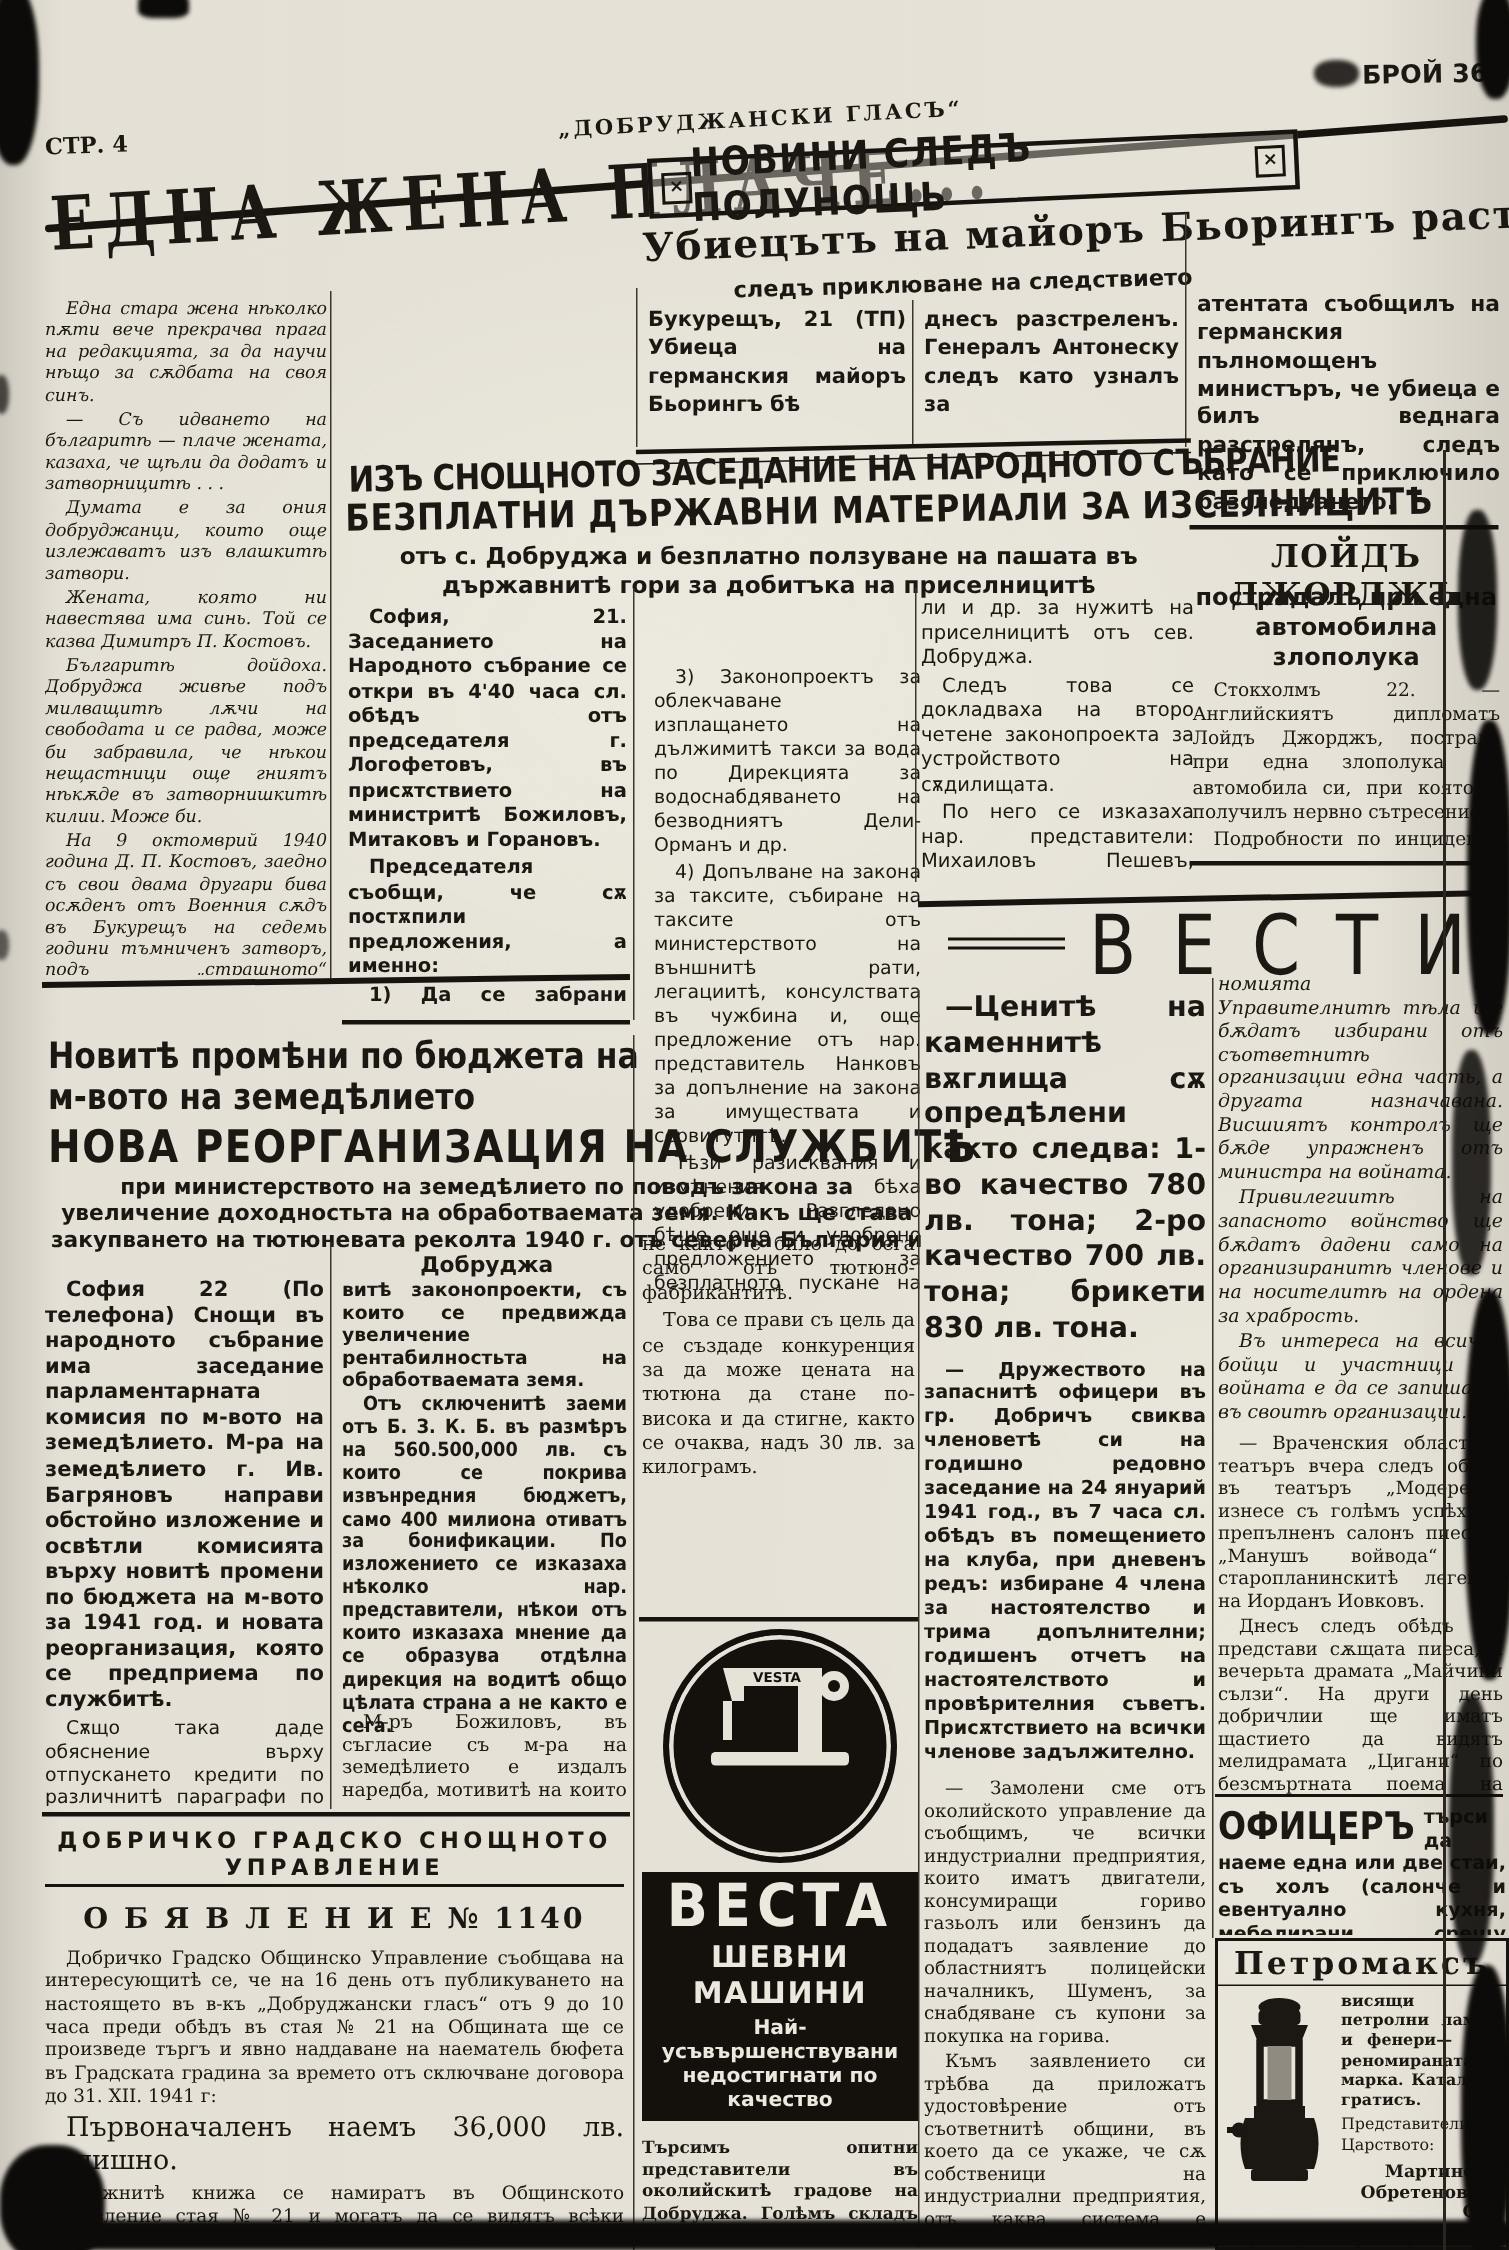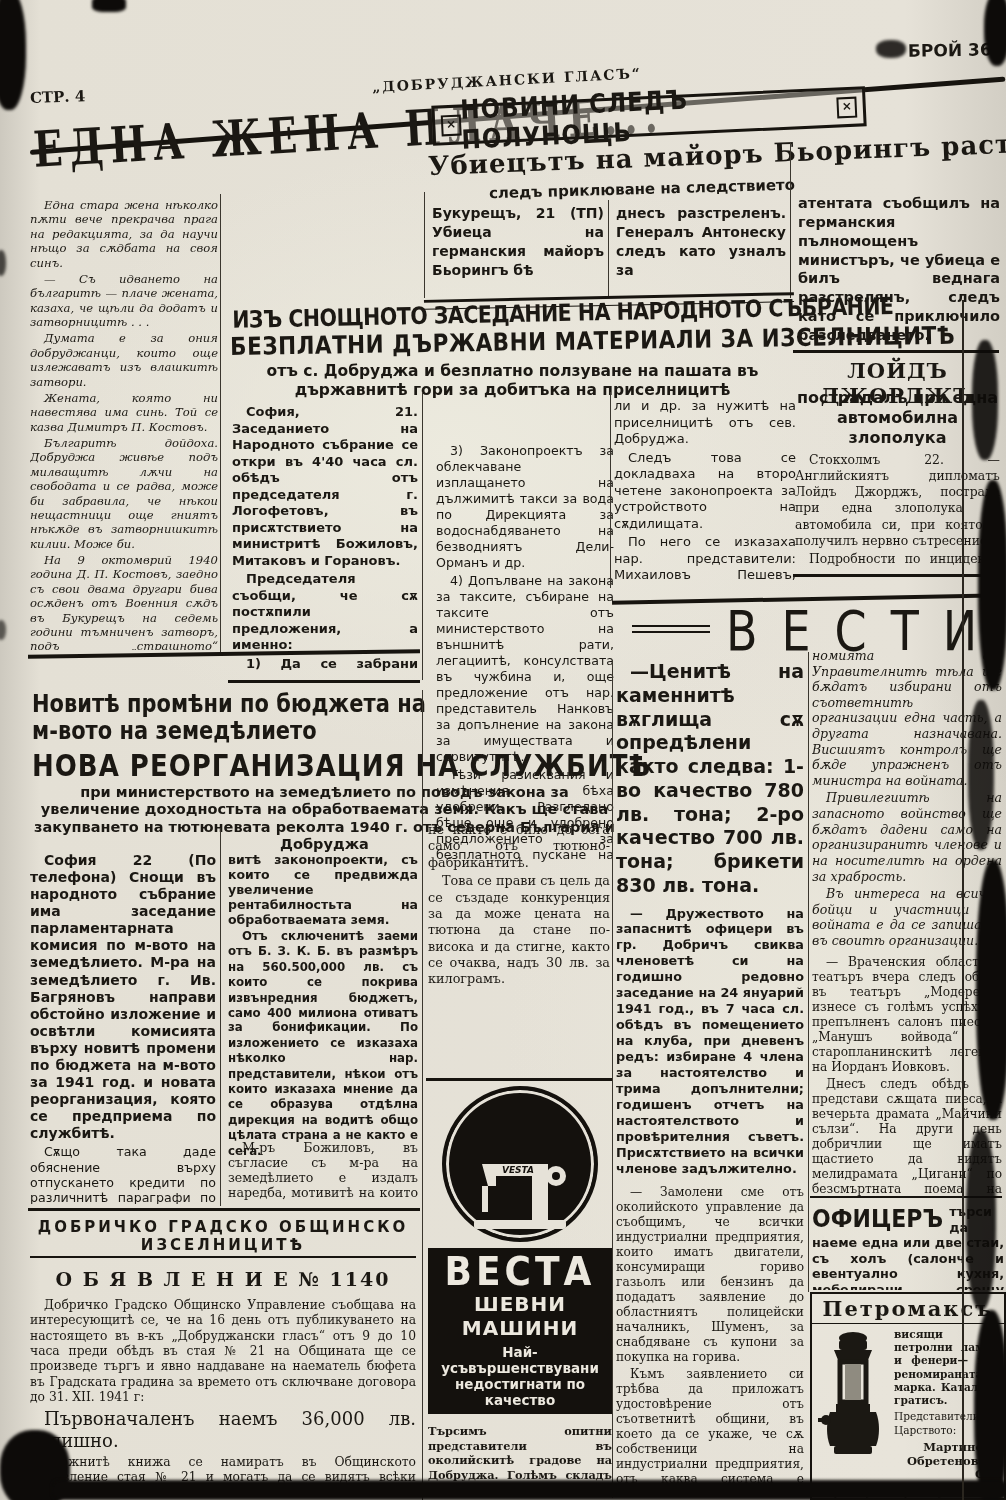--- a/index.html
+++ b/index.html
@@ -172,30 +172,30 @@
       <div style="flex:1;padding-left:4px;">
         <div class="serif bold" style="font-size:10.6px;line-height:1.25;text-align:justify;">висящи петролни лампи и фенери— най реномираната марка. Каталози гратисъ.</div>
         <div class="serif" style="font-size:10.6px;line-height:1.25;margin-top:3px;">Представители за Царството:</div>
         <div class="serif bold" style="font-size:11.5px;line-height:1.2;margin-top:4px;text-align:right;">Мартиновъ Обретеновъ и Сие</div>
       </div>
     </div>
     <div class="serif" style="font-size:11px;padding:0 4px;">София Бул. Мария Луиза</div>
   </div>
 
   <div class="abs col" style="left:30px;top:1218px;width:386px;height:278px;">
-    <div class="sans bold center" style="font-size:15px;letter-spacing:3px;border-bottom:2px solid #17140f;padding-bottom:2px;">ДОБРИЧКО ГРАДСКО ОБЩИНСКО ИЗСЕЛНИЦИТѢ</div>
+    <div class="sans bold center" style="font-size:15px;letter-spacing:3px;border-bottom:2px solid #17140f;padding-bottom:2px;">ДОБРИЧКО ГРАДСКО СНОЩНОТО УПРАВЛЕНИЕ</div>
     <div class="serif bold center" style="font-size:19px;letter-spacing:2px;margin:10px 0 8px 0;">О Б Я В Л Е Н И Е  № 1140</div>
     <p class="p serif" style="font-size:12.3px;line-height:1.25;">Добричко Градско Общинско Управление съобщава на интересующитѣ се, че на 16 день отъ публикуването на настоящето въ в-къ „Добруджански гласъ“ отъ 9 до 10 часа преди обѣдъ въ стая № 21 на Общината ще се произведе търгъ и явно наддаване на наематель бюфета въ Градската градина за времето отъ сключване договора до 31. XII. 1941 г:</p>
     <p class="p serif" style="font-size:18px;line-height:1.25;">Първоначаленъ наемъ 36,000 лв. годишно.</p>
     <p class="p serif" style="font-size:12.3px;line-height:1.25;">Тържнитѣ книжа се намиратъ въ Общинското Управление стая № 21 и могатъ да се видятъ всѣки присѫтственъ день. Залогъ 10 на сто отъ първоначалната цена. Закона за Б.О.П. и правилника за приложението му сѫ задължителни.</p>
 
   </div>
 
   <div class="abs" style="left:428px;top:1086px;width:184px;height:412px;overflow:hidden;">
-    <div style="width:148px;height:148px;margin:0 auto;border-radius:50%;background:#14110d;border:4px solid #14110d;box-shadow:inset 0 0 0 3px #e6e2d8;display:flex;align-items:flex-end;justify-content:center;position:relative;font-style:italic;">
+    <div style="width:148px;height:148px;margin:0 auto;border-radius:50%;background:#14110d;border:4px solid #14110d;box-shadow:inset 0 0 0 3px #e6e2d8;display:flex;align-items:flex-start;justify-content:center;position:relative;">
       <svg width="104" height="96" viewBox="0 0 104 96">
         <rect x="6" y="78" width="92" height="9" rx="3" fill="#e6e2d8"></rect>
         <rect x="64" y="22" width="16" height="58" fill="#e6e2d8"></rect>
         <path d="M14 22 h60 v12 h-46 v10 h-8 z" fill="#e6e2d8"></path>
         <rect x="14" y="44" width="6" height="26" fill="#e6e2d8"></rect>
         <circle cx="88" cy="34" r="10" fill="#e6e2d8"></circle>
         <circle cx="88" cy="34" r="4" fill="#14110d"></circle>
         <text x="34" y="31" font-family="DejaVu Sans, sans-serif" font-size="9" font-weight="bold" fill="#14110d">VESTA</text>
       </svg>
     </div>

